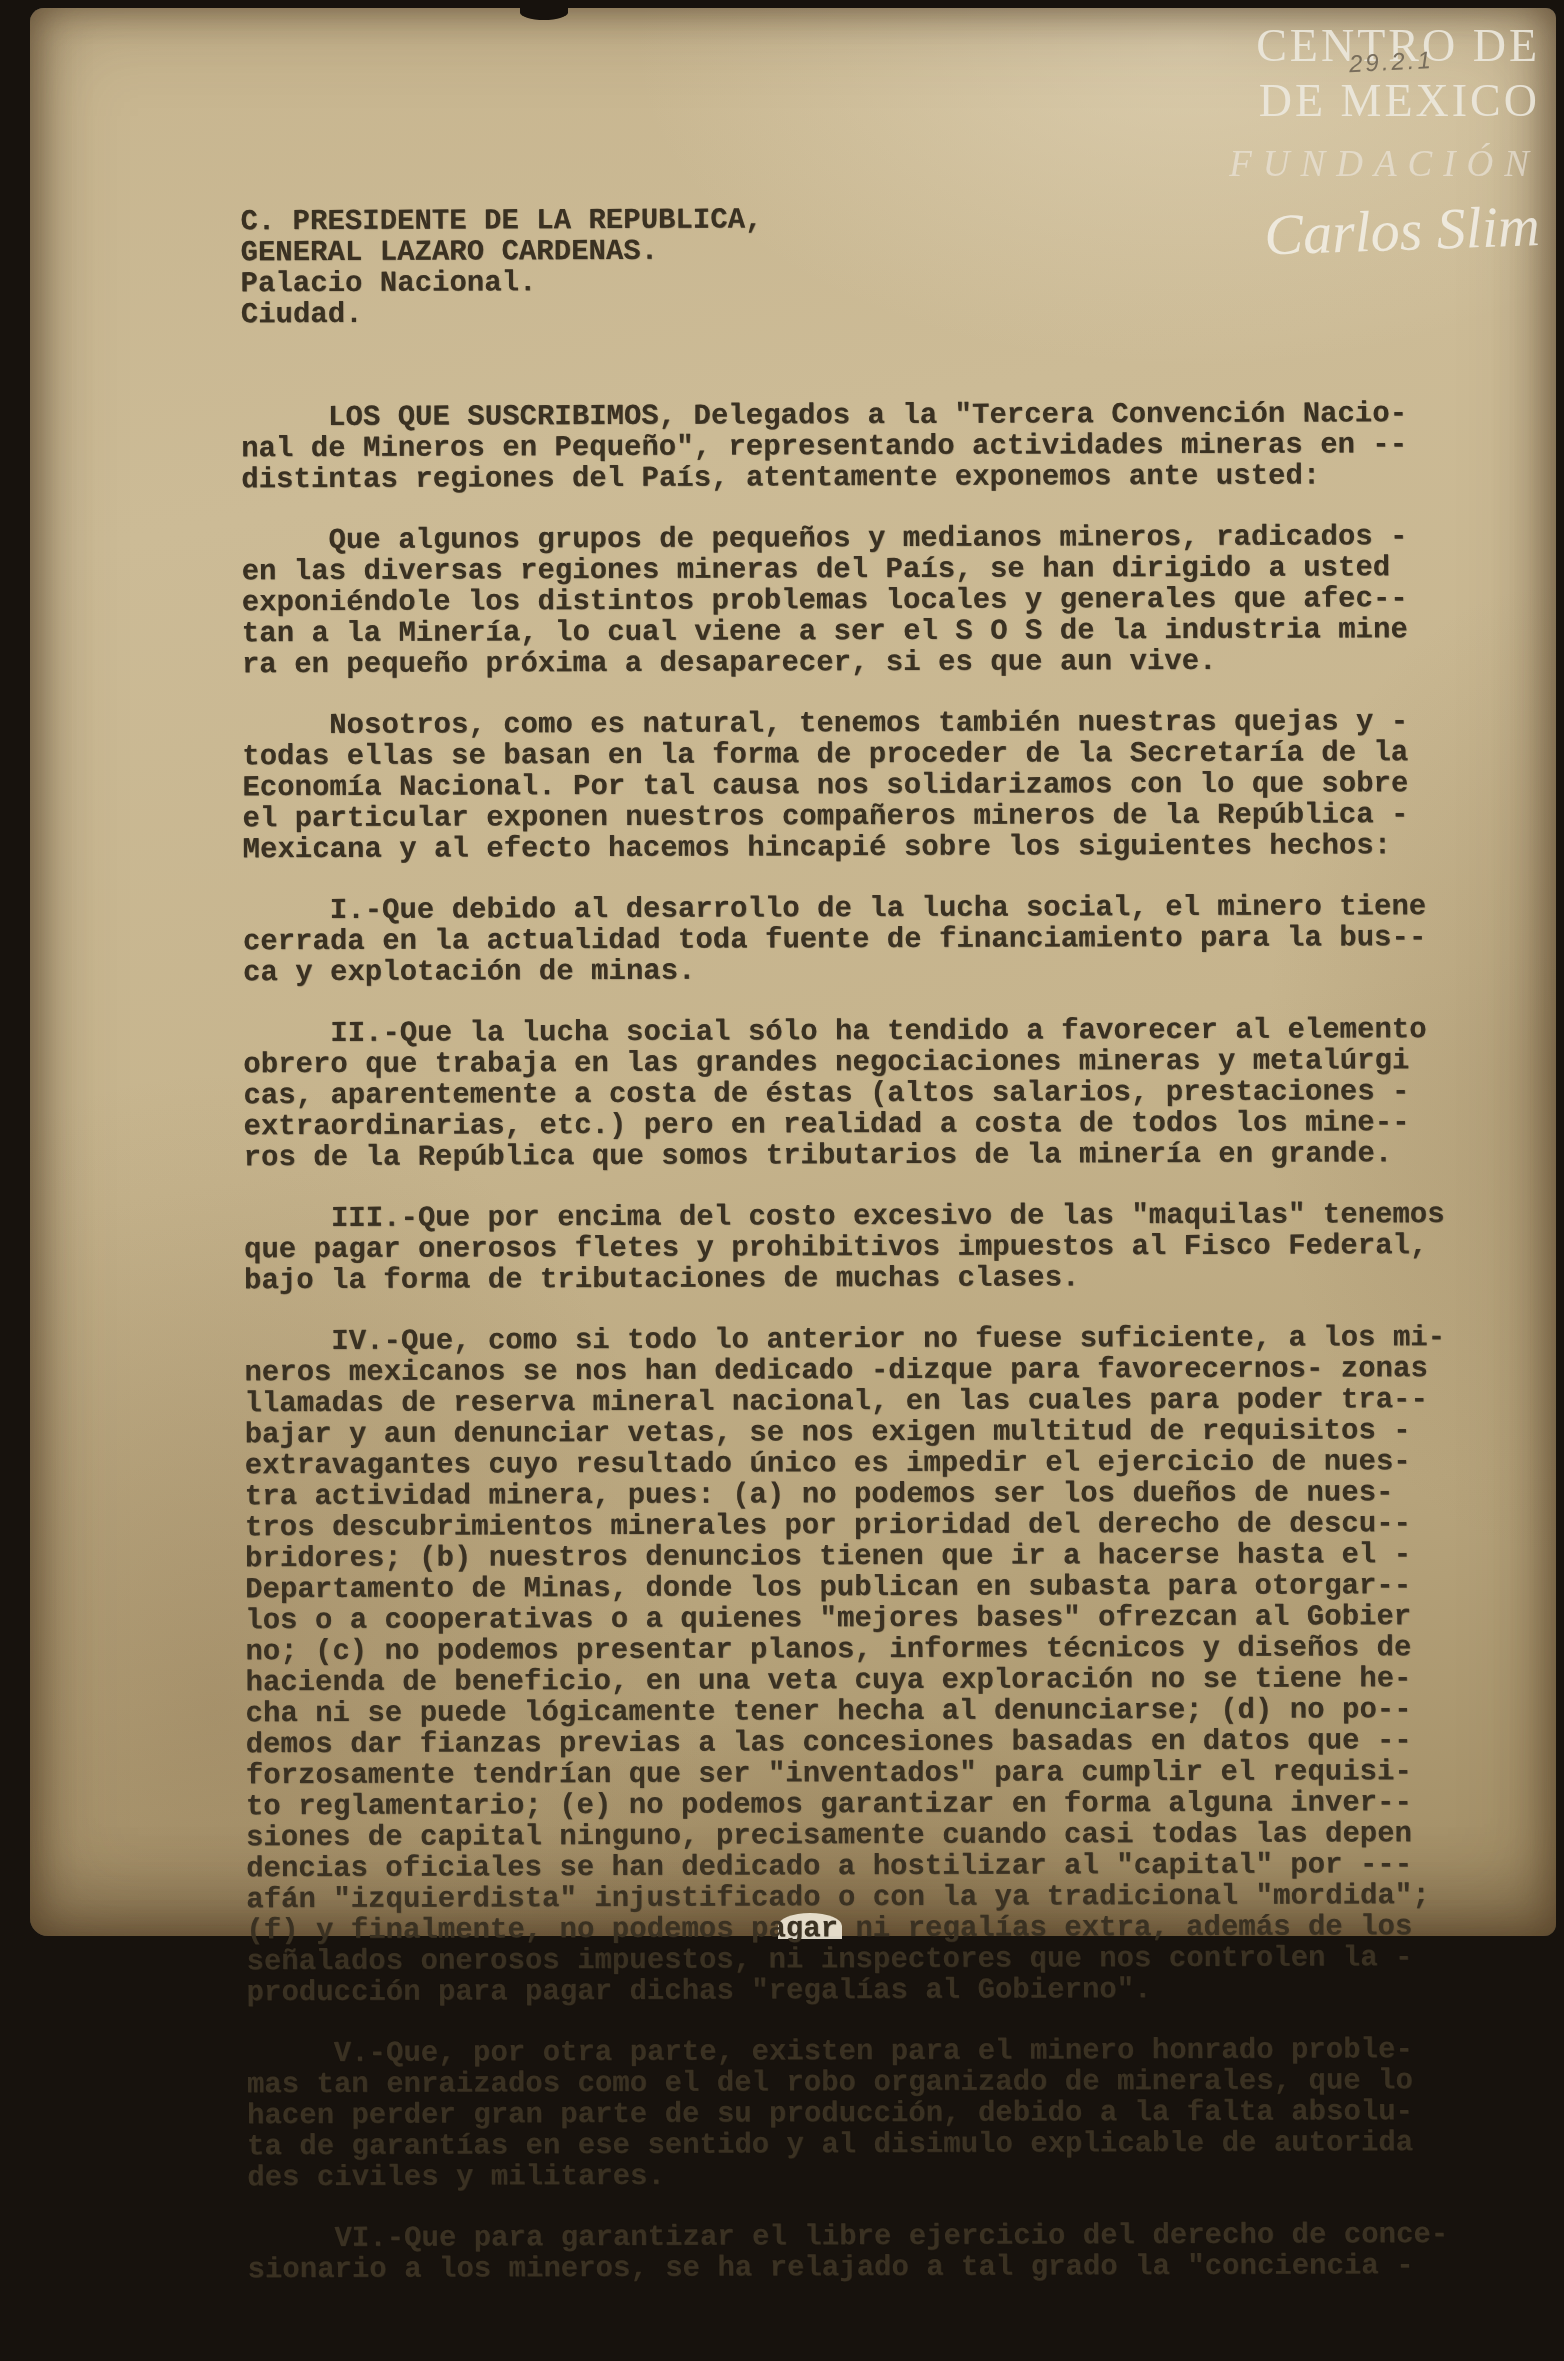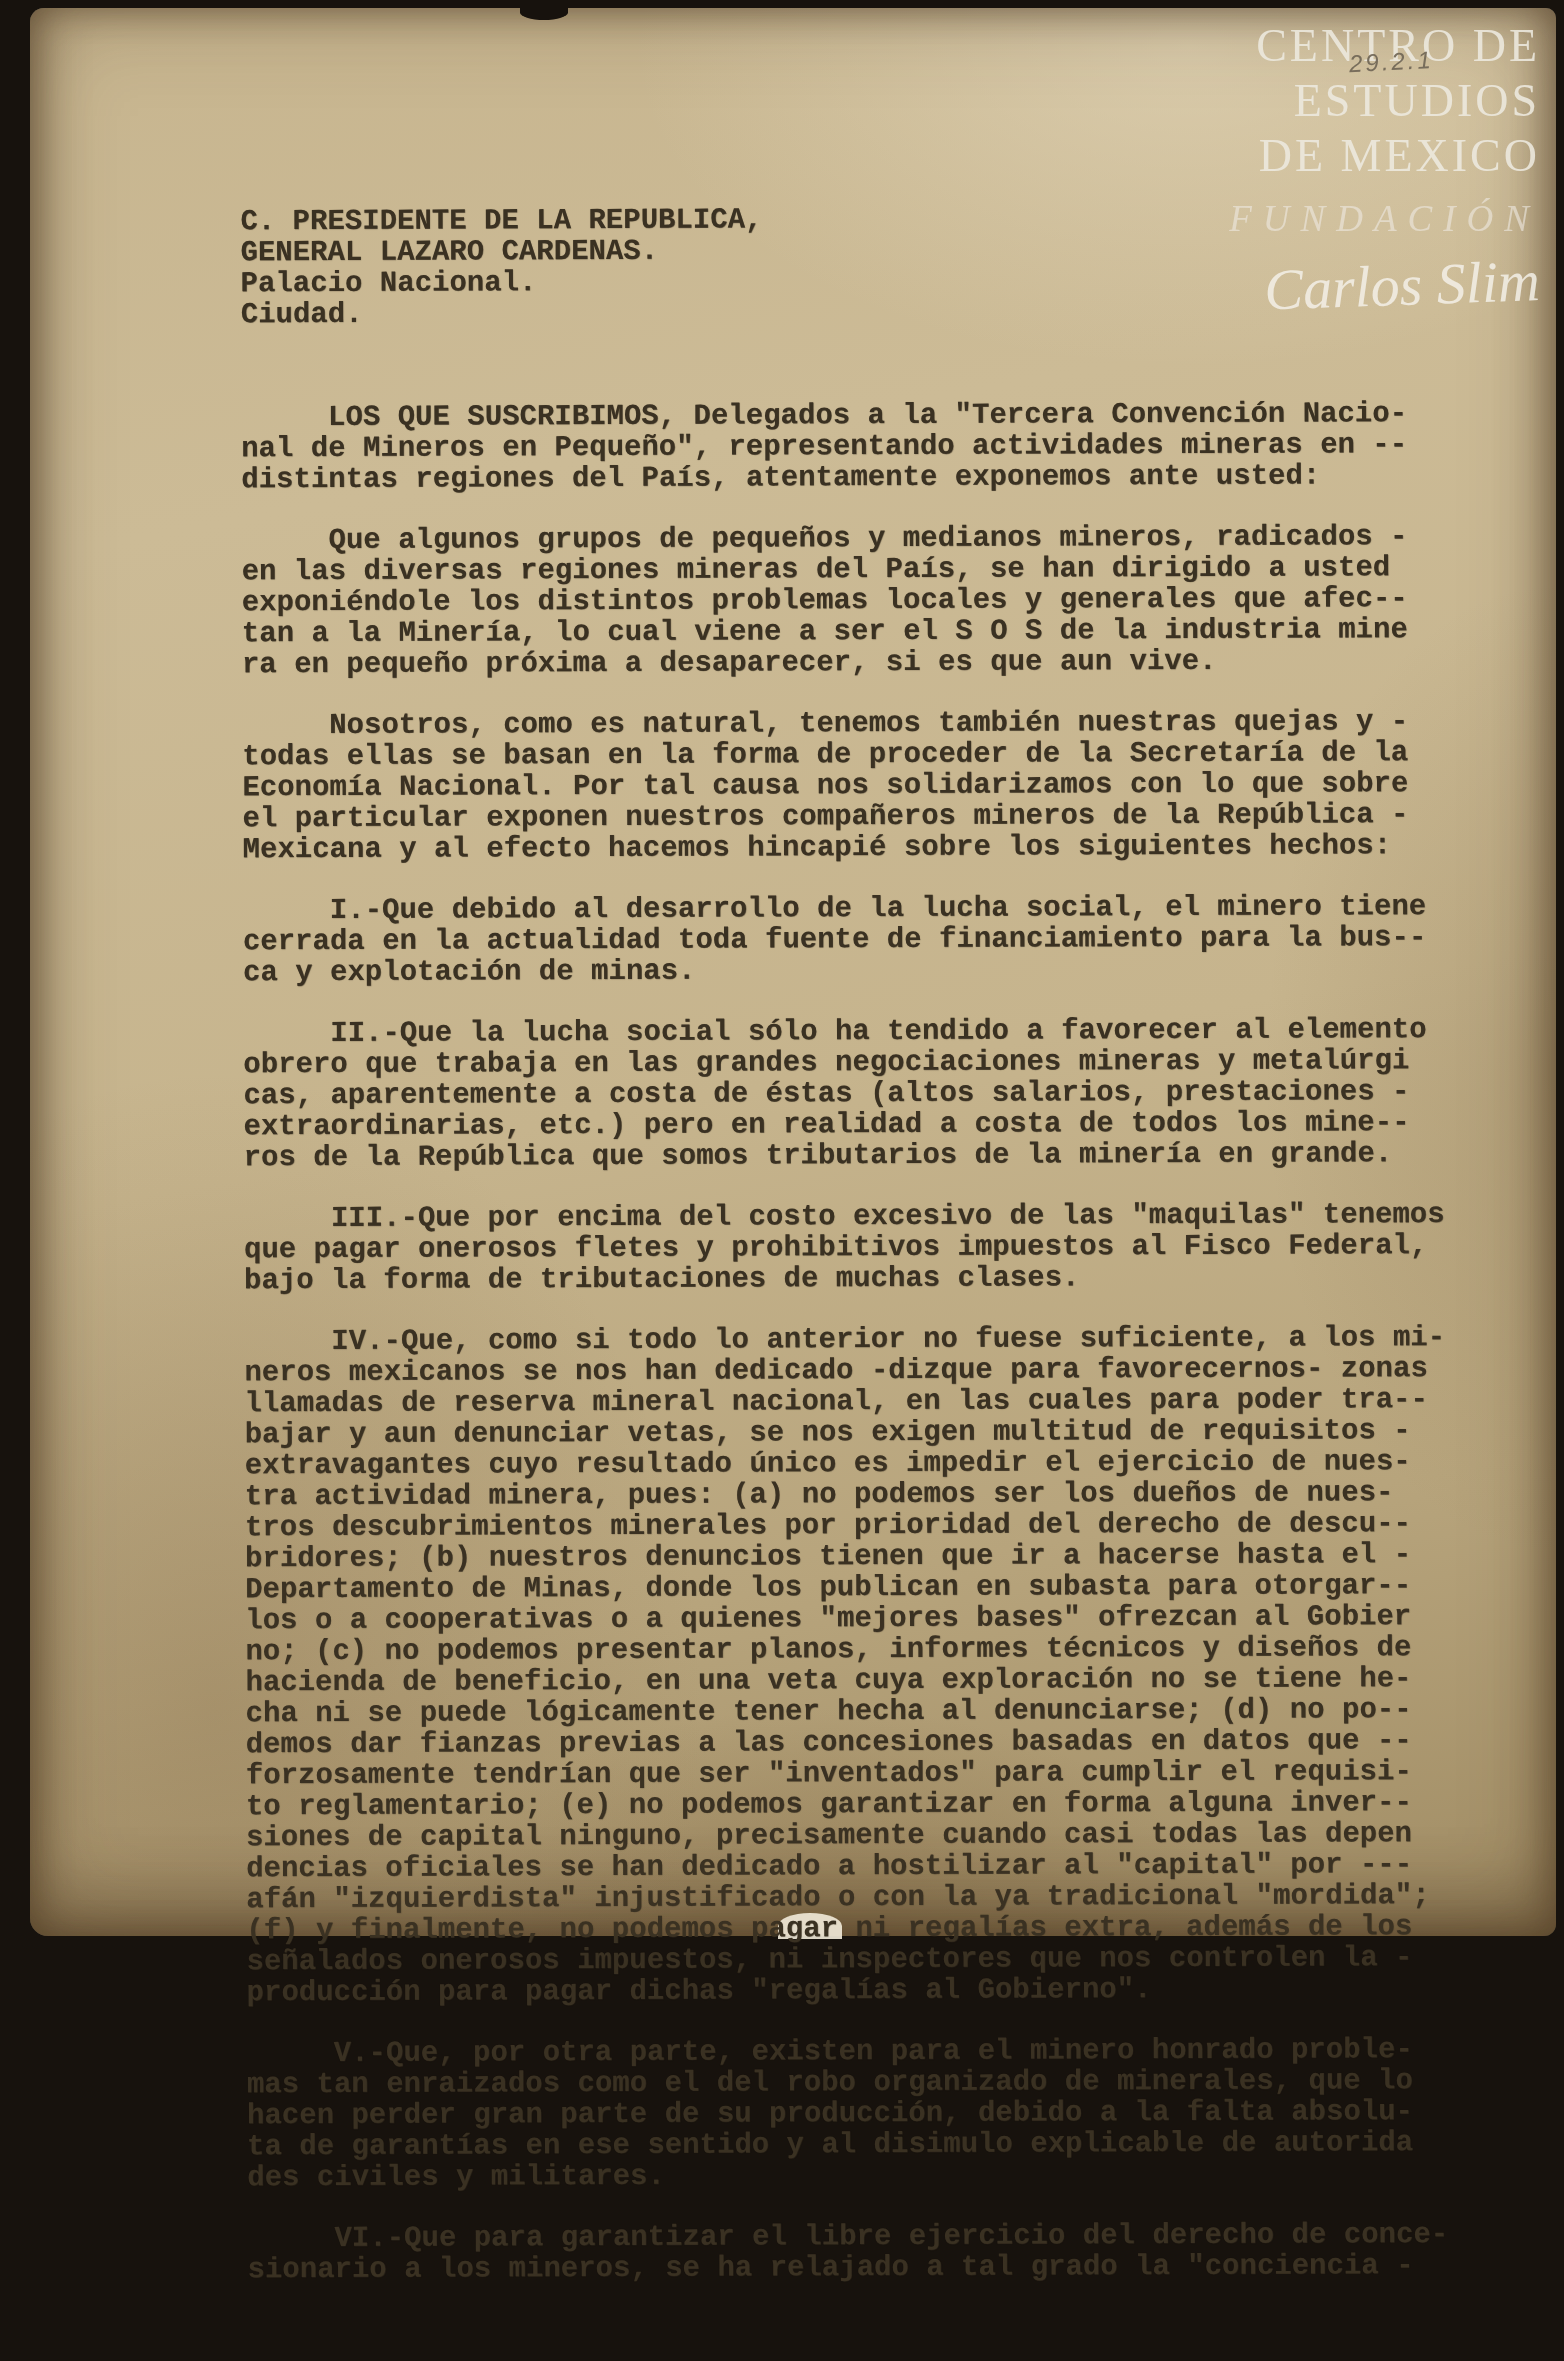--- a/index.html
+++ b/index.html
@@ -105,21 +105,20 @@
 </head>
 <body>
 
 <div class="paper">
 
   <div class="notch"></div>
   <div class="tear"></div>
 
   <div class="watermark">
     <div class="wm-line">CENTRO DE</div>
-    <div class="wm-line">ESTUDIOS</div>
     <div class="wm-line">DE MEXICO</div>
     <div class="wm-fundacion">FUNDACIÓN</div>
     <div class="wm-signature">Carlos Slim</div>
   </div>
 
   <div class="annotation">29.2.1</div>
 
   <div class="letter">
     <div class="addressee">
         <div class="adr-line">C. PRESIDENTE DE LA REPUBLICA,</div>

